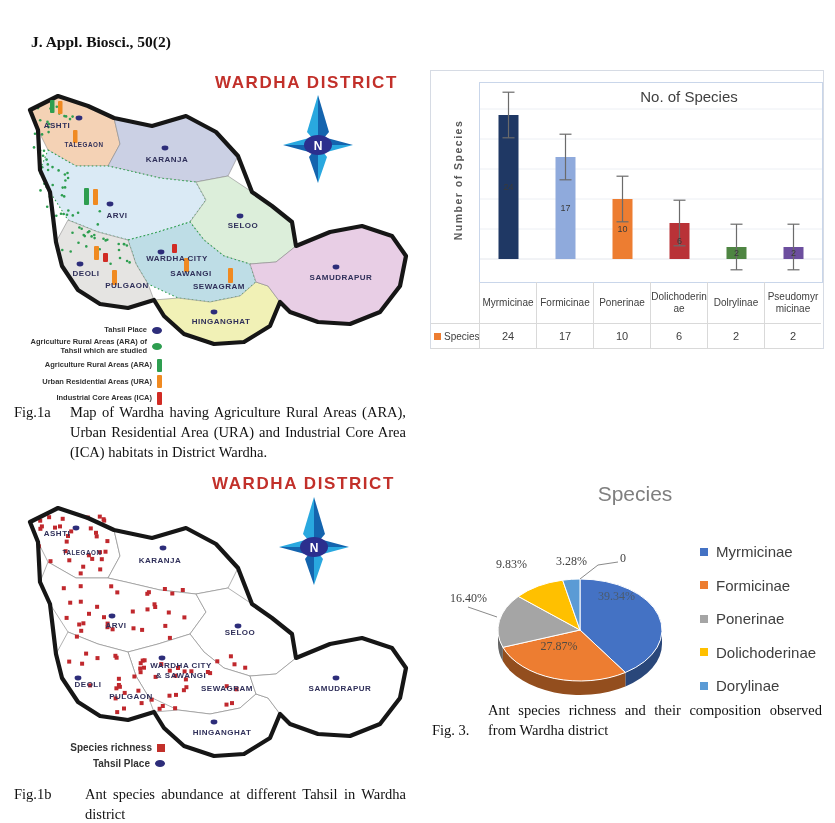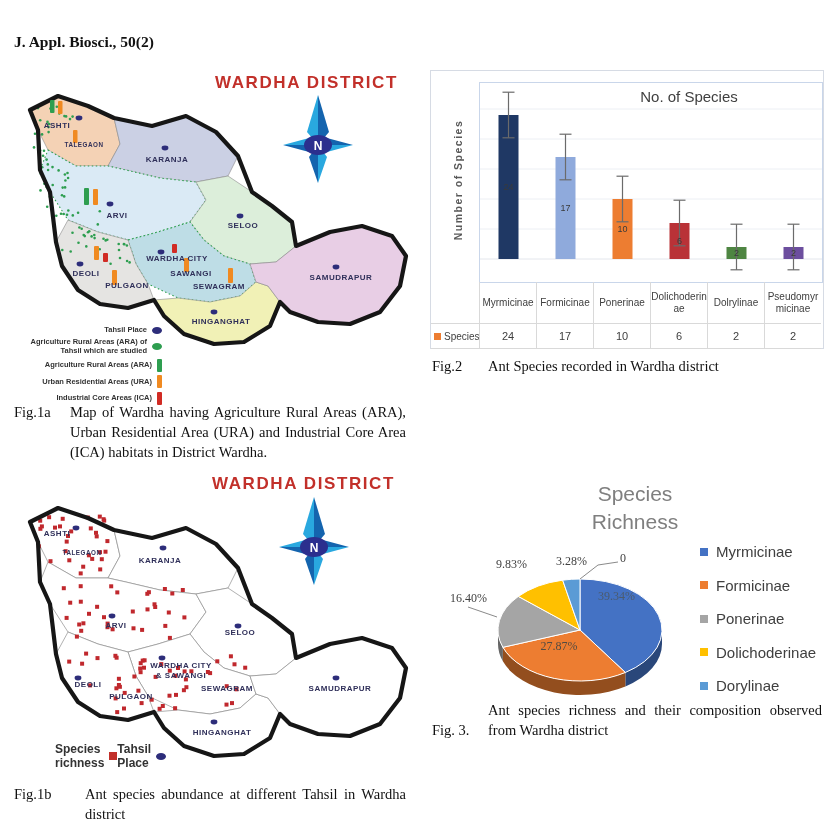--- a/index.html
+++ b/index.html
@@ -1,20 +1,20 @@
 <!DOCTYPE html>
 <html><head>
 <meta charset="utf-8">
 <style>
   html,body{margin:0;padding:0;background:#fff;}
   .page{position:relative;width:835px;height:823px;background:#fff;overflow:hidden;
         font-family:"Liberation Serif",serif;color:#1a1a1a;}
   .abs{position:absolute;}
   
-  .journal{font-weight:bold;font-size:15.5px;color:#111;}
+  .journal{font-weight:bold;font-size:15.5px;color:#111;margin-left:17px;}
   
   .map-title{font-family:"Liberation Sans",sans-serif;font-weight:bold;font-size:17px;
              letter-spacing:1.6px;color:#C2302A;white-space:nowrap;}
   
   .caption{display:flex;font-size:14.5px;line-height:1.38;color:#111;}
   .caption .lab{width:56px;flex:none;}
   .caption .txt{flex:1;text-align:justify;}
   
   .leg1a{display:flex;flex-direction:column;align-items:stretch;width:150px;
          font-family:"Liberation Sans",sans-serif;font-weight:bold;font-size:7.5px;
@@ -22,22 +22,22 @@
   .leg1a .row{display:flex;justify-content:flex-end;align-items:center;gap:5px;margin-bottom:3.5px;}
   .leg1a .row .t{text-align:right;width:132px;line-height:1.15;}
   .mk-dot{width:10px;height:7px;border-radius:50%;background:#2d2d7a;flex:none;}
   .mk-dot.green{background:#2E9E50;}
   .mk-bar{width:5px;height:13px;border-radius:1px;flex:none;}
   .mk-bar.green{background:#2E9E50;}
   .mk-bar.orange{background:#F08A21;}
   .mk-bar.red{background:#D12B24;}
   .mk-sq{width:8px;height:8px;background:#C2302A;flex:none;}
   
-  .leg1b{display:flex;flex-direction:row;font-family:"Liberation Sans",sans-serif;
-         font-weight:bold;font-size:12px;color:#333;}
+  .leg1b{display:flex;flex-direction:column;font-family:"Liberation Sans",sans-serif;
+         font-weight:bold;font-size:10px;color:#333;}
   .leg1b .row{display:flex;justify-content:flex-end;align-items:center;gap:5px;margin-bottom:5px;}
   
   .chart2{background:#fff;border:1px solid #d6dbe4;}
   .plot2{position:absolute;left:48px;top:11px;width:342px;height:199px;border:1px solid #c9d6ea;}
   .plot2 svg{position:absolute;left:0;top:0;overflow:visible;}
   .chart2-title{position:absolute;left:48px;top:17px;width:342px;text-align:center;
     font-family:"Liberation Sans",sans-serif;font-size:15px;color:#404040;padding-left:39px;}
   .ylab2{position:absolute;width:199px;left:-73px;top:103px;transform:rotate(-90deg);
     text-align:center;font-family:"Liberation Sans",sans-serif;font-weight:bold;
     font-size:10.5px;letter-spacing:1.5px;color:#595959;}
@@ -305,24 +305,20 @@
       </div>
     <div class="cell">24</div>
         <div class="cell">17</div>
         <div class="cell">10</div>
         <div class="cell">6</div>
         <div class="cell">2</div>
         <div class="cell">2</div>
       </div>
   </div>
 
-  <div class="abs caption" style="left:432px;top:356px;width:390px;">
-    <span class="lab">Fig.2</span>
-    <span class="txt" style="text-align:left">Ant Species recorded in Wardha district</span>
-  </div>
 
   <div class="abs map-title" style="left:212px;top:474px;">WARDHA DISTRICT</div>
 
   <svg class="abs" style="left:276px;top:495px;" width="76" height="92" viewBox="0 0 76 92">
     <polygon points="38,2 38,52 27,39" fill="#29A8DF"></polygon>
     <polygon points="38,2 38,52 49,39" fill="#1464AE"></polygon>
     <polygon points="38,90 38,52 29,64" fill="#1464AE"></polygon>
     <polygon points="38,90 38,52 47,64" fill="#29A8DF"></polygon>
     <polygon points="3,52 38,52 29,45" fill="#29A8DF"></polygon>
     <polygon points="3,52 38,52 29,59" fill="#1464AE"></polygon>
@@ -493,21 +489,20 @@
       </div>
   </div>
 
   <div class="abs caption" style="left:14px;top:784px;width:392px;gap:15px;">
     <span class="lab">Fig.1b</span>
     <span class="txt">Ant species abundance at different Tahsil in Wardha district</span>
   </div>
 
   <div class="abs pie-title" style="left:530px;top:480px;width:210px;">
     <div>Species</div>
-    <div>Richness</div>
   </div>
 
   <svg id="pie" class="abs" style="left:440px;top:545px;" width="290" height="170" viewBox="0 0 290 170">
       <path d="M222.00,85.00 A82,51 0 0 1 185.35,127.49 L185.35,141.49 A82,51 0 0 0 222.00,99.00 Z" fill="#2a477a"></path>
       <path d="M185.35,127.49 A82,51 0 0 1 62.87,102.31 L62.87,116.31 A82,51 0 0 0 185.35,141.49 Z" fill="#934e1e"></path>
       <path d="M62.87,102.31 A82,51 0 0 1 58.00,85.00 L58.00,99.00 A82,51 0 0 0 62.87,116.31 Z" fill="#666666"></path>
       <path d="M140,85 L140.00,34.00 A82,51 0 0 1 185.35,127.49 Z" fill="#4472C4" stroke="#ffffff" stroke-width="1"></path>
       <path d="M140,85 L185.35,127.49 A82,51 0 0 1 62.87,102.31 Z" fill="#ED7D31" stroke="#ffffff" stroke-width="1"></path>
       <path d="M140,85 L62.87,102.31 A82,51 0 0 1 78.31,51.40 Z" fill="#A5A5A5" stroke="#ffffff" stroke-width="1"></path>
       <path d="M140,85 L78.31,51.40 A82,51 0 0 1 122.66,35.15 Z" fill="#FFC000" stroke="#ffffff" stroke-width="1"></path>

